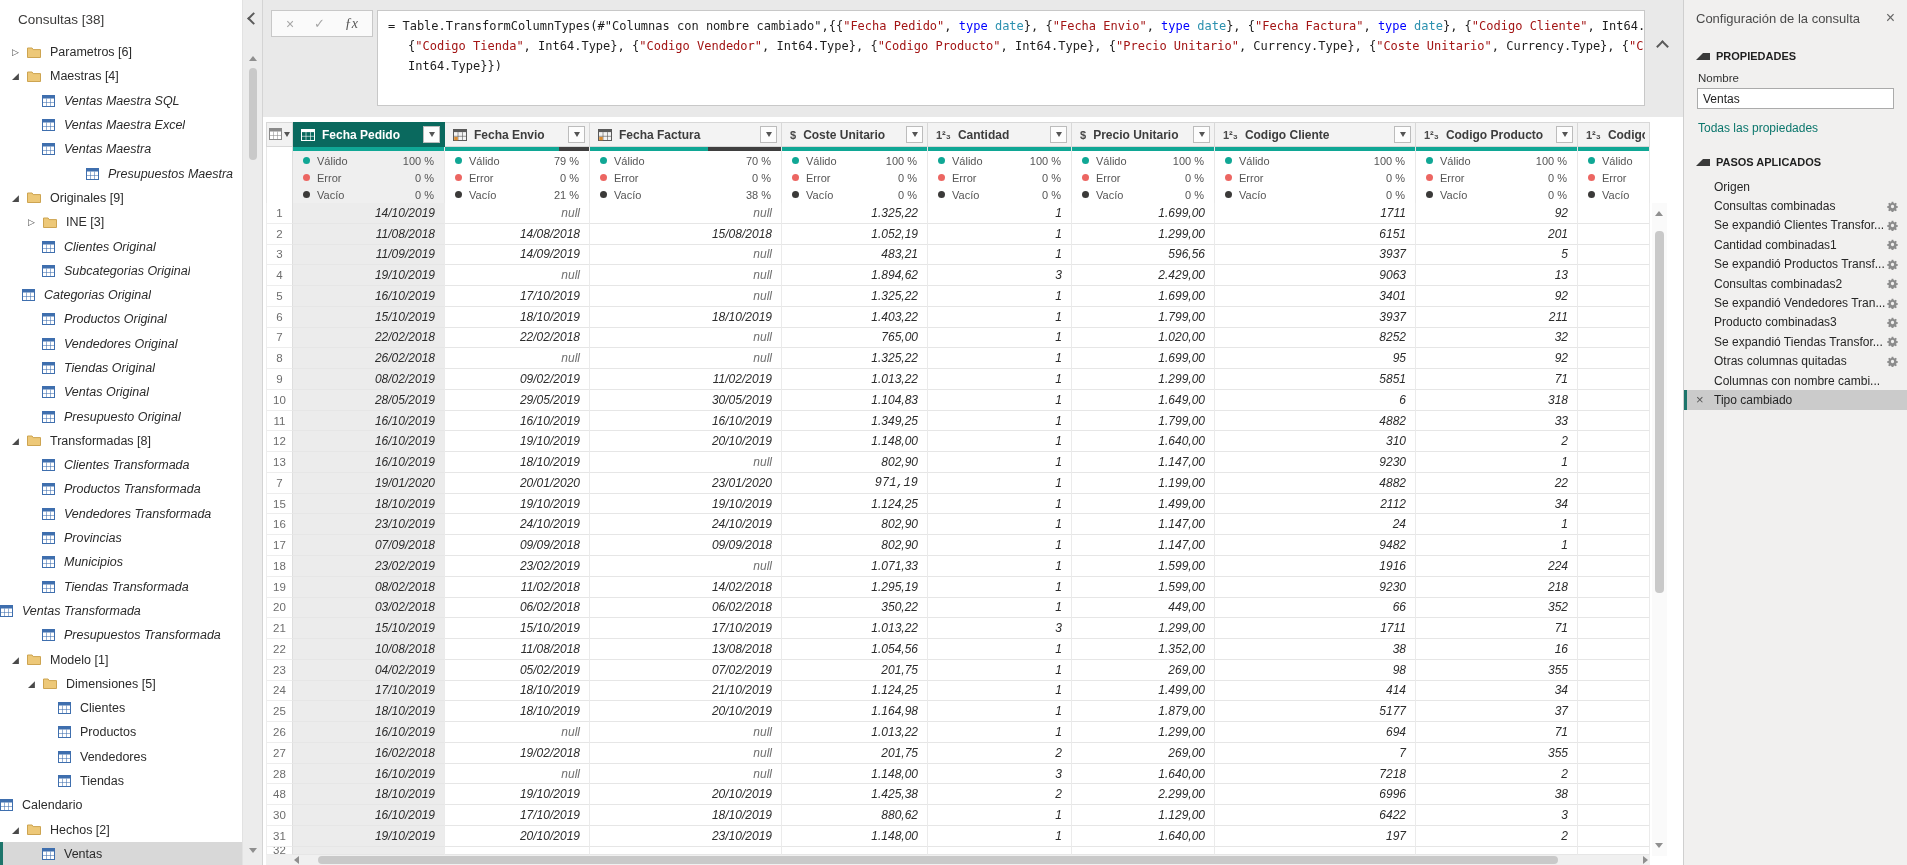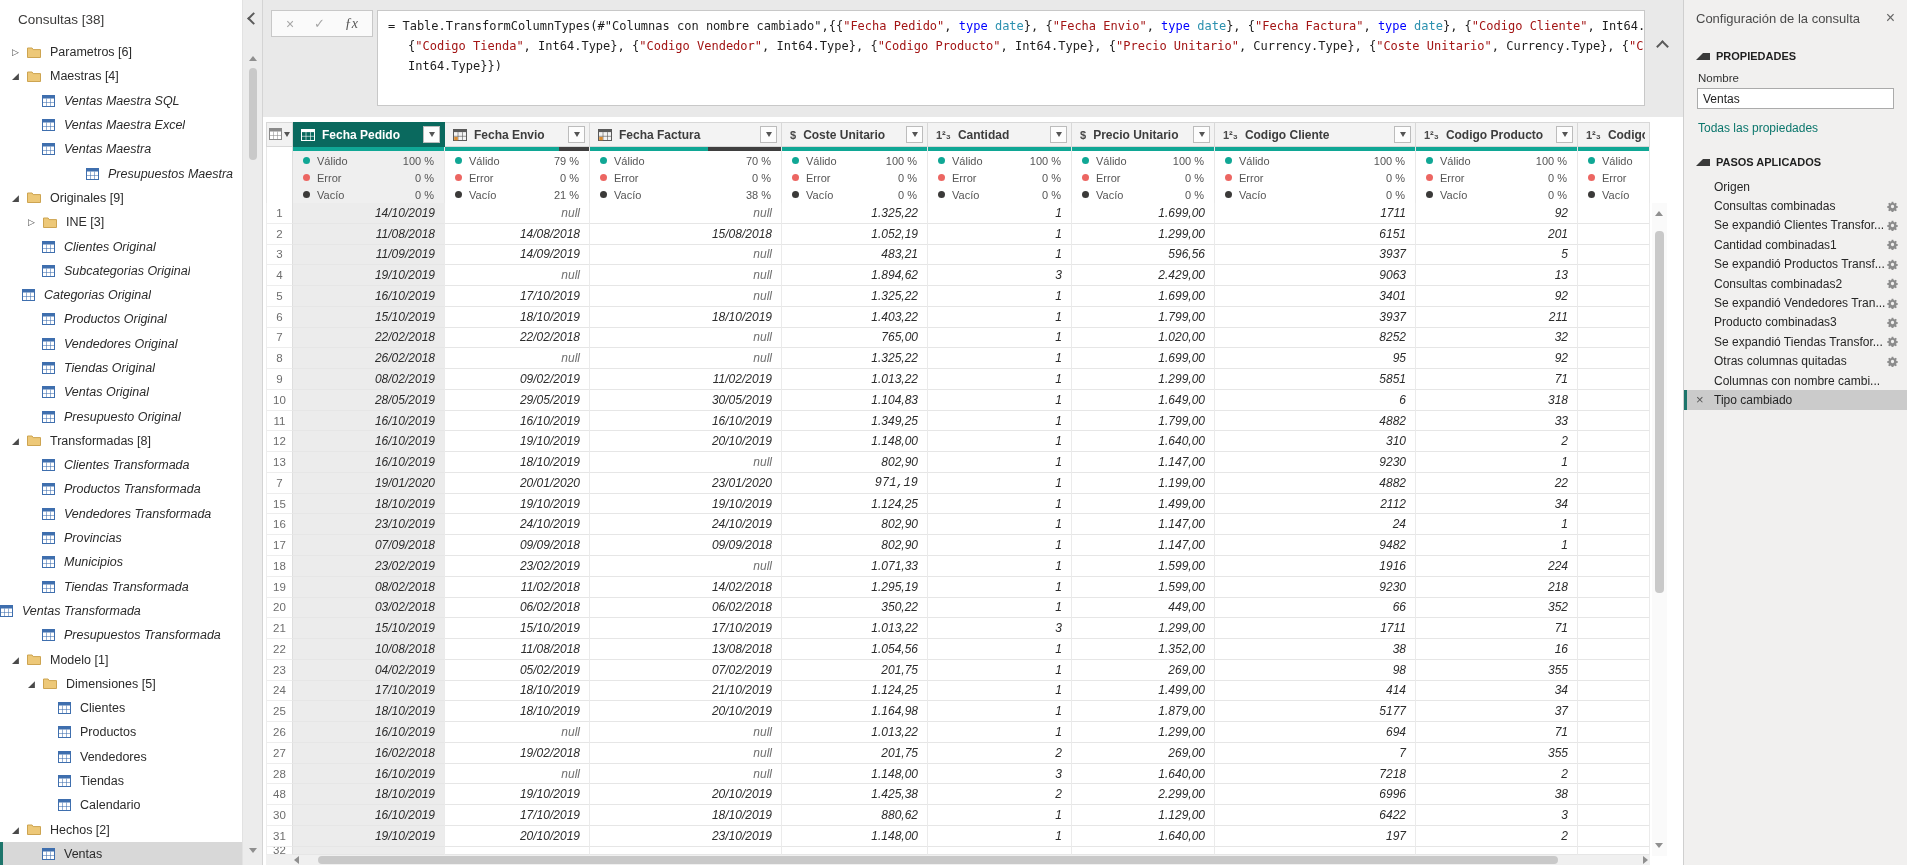--- a/index.html
+++ b/index.html
@@ -460,21 +460,21 @@
             <svg width="13" height="12" viewBox="0 0 13 12">
               <rect x="0.5" y="0.5" width="12" height="11" fill="#fff" stroke="#3f6fae"></rect>
               <rect x="0.5" y="0.5" width="12" height="3" fill="#3f6fae"></rect>
               <line x1="4.5" y1="3.5" x2="4.5" y2="11.5" stroke="#3f6fae" stroke-opacity="0.55"></line>
               <line x1="8.5" y1="3.5" x2="8.5" y2="11.5" stroke="#3f6fae" stroke-opacity="0.55"></line>
               <line x1="0.5" y1="7.5" x2="12.5" y2="7.5" stroke="#3f6fae" stroke-opacity="0.55"></line>
             </svg>
           </span>
           <span class="qp-label">Tiendas</span>
         </div>
-        <div class="qp-item" style="padding-left: 58px;">
+        <div class="qp-item" style="">
           <span class="qp-ico">
             <svg width="13" height="12" viewBox="0 0 13 12">
               <rect x="0.5" y="0.5" width="12" height="11" fill="#fff" stroke="#3f6fae"></rect>
               <rect x="0.5" y="0.5" width="12" height="3" fill="#3f6fae"></rect>
               <line x1="4.5" y1="3.5" x2="4.5" y2="11.5" stroke="#3f6fae" stroke-opacity="0.55"></line>
               <line x1="8.5" y1="3.5" x2="8.5" y2="11.5" stroke="#3f6fae" stroke-opacity="0.55"></line>
               <line x1="0.5" y1="7.5" x2="12.5" y2="7.5" stroke="#3f6fae" stroke-opacity="0.55"></line>
             </svg>
           </span>
           <span class="qp-label">Calendario</span>

